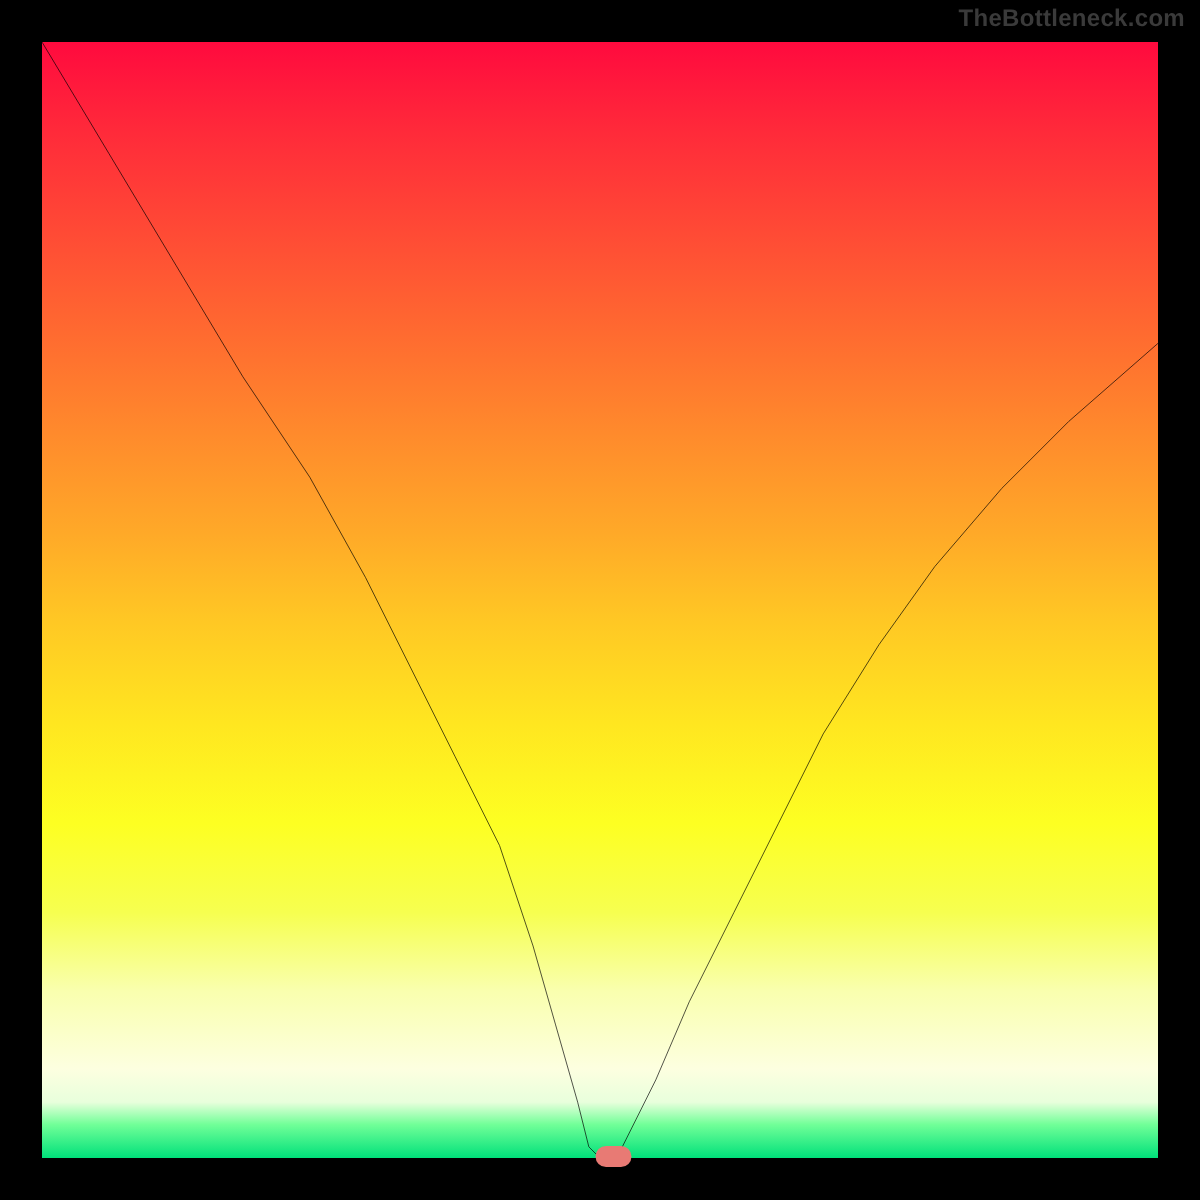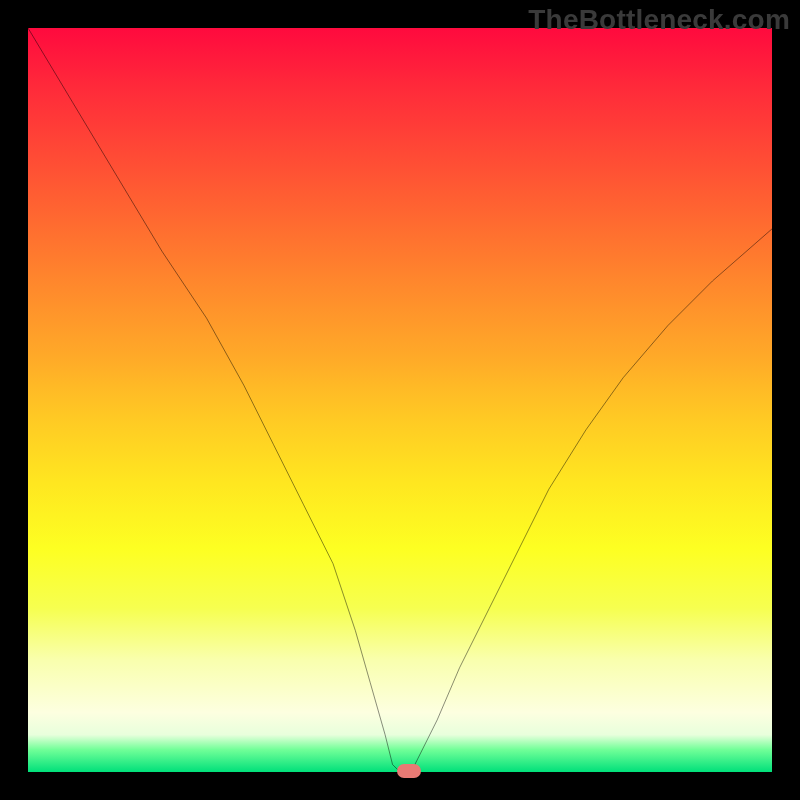--- a/index.html
+++ b/index.html
@@ -15,21 +15,21 @@
     position: relative;
     width: 800px;
     height: 800px;
     background: #000;
   }
   .watermark {
     position: absolute;
     top: 4px;
     right: 10px;
     color: #3a3a3a;
-    font-size: 28px;
+    font-size: 16px;
     font-weight: 600;
     letter-spacing: 0.2px;
     z-index: 10;
   }
   .plot {
     position: absolute;
     top: 28px;
     left: 28px;
     width: 744px;
     height: 744px;

